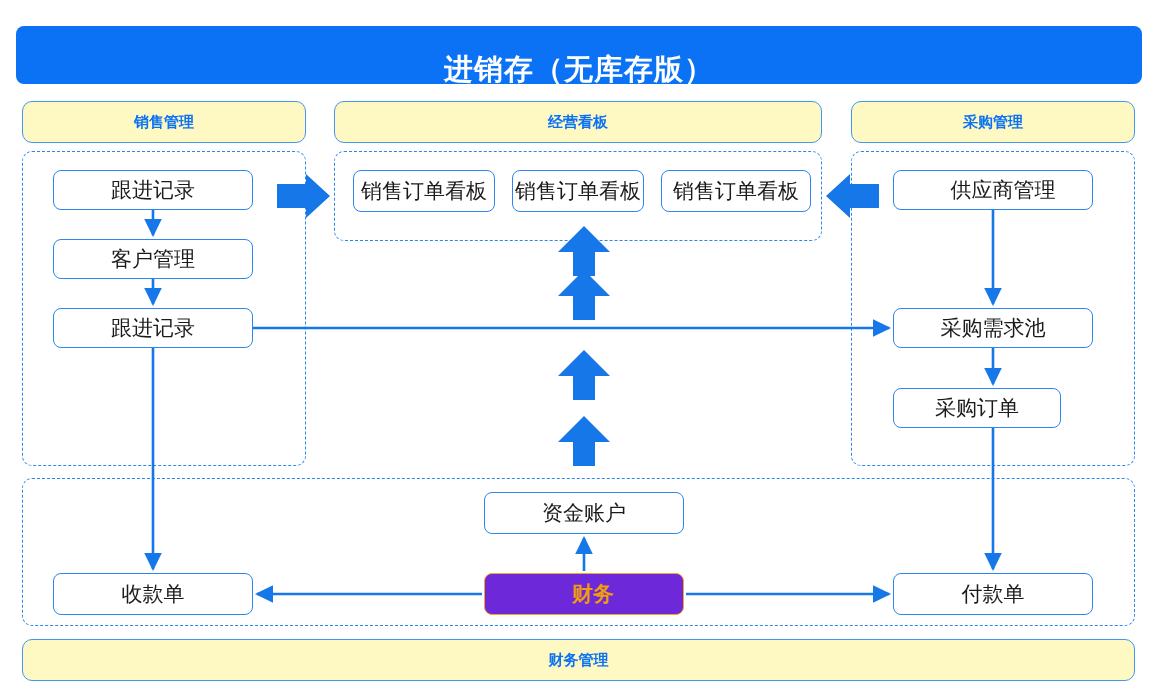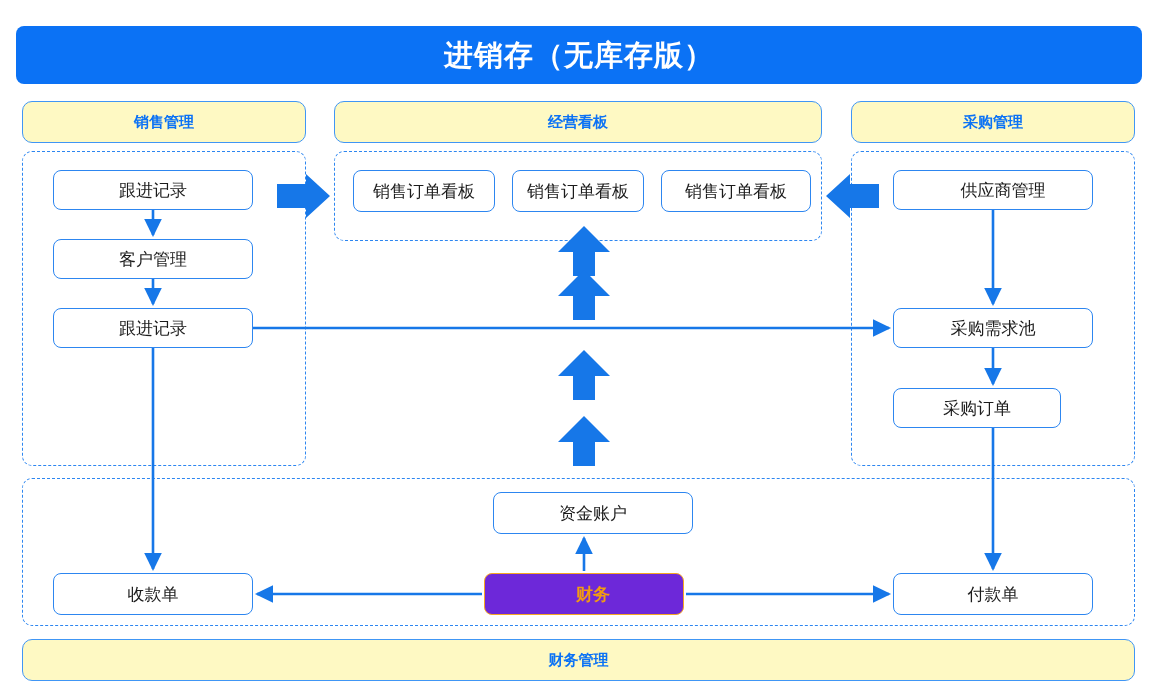--- a/index.html
+++ b/index.html
@@ -22,21 +22,21 @@
   }
 
   
   .title-bar {
     position: absolute;
     left: 16px; top: 26px;
     width: 1126px; height: 58px;
     background: #0B72F5;
     border-radius: 8px;
     display: flex;
-    align-items: center;
+    align-items: flex-end;
     justify-content: center;
   }
   .title-bar .title-text {
     color: #ffffff;
     font-size: 29px;
     font-weight: bold;
     letter-spacing: 1px;
     line-height: 1;
   }
 
@@ -75,21 +75,21 @@
   
   .node {
     position: absolute;
     background: #ffffff;
     border: 1.4px solid #2d86f0;
     border-radius: 8px;
     display: flex;
     align-items: center;
     justify-content: center;
     color: #1b1b1b;
-    font-size: 17px;
+    font-size: 21px;
     box-sizing: border-box;
     z-index: 5;
   }
   .node.accent {
     background: #6d28d9;
     border: 1.6px solid #F5A623;
     color: #F29C11;
     font-weight: bold;
     padding-left: 18px;
   }
@@ -100,21 +100,21 @@
   .n-sorder  { left: 53px;  top: 308px; width: 200px; height: 40px; }
   
   .n-b1 { left: 353px; top: 170px; width: 142px; height: 42px; }
   .n-b2 { left: 512px; top: 170px; width: 132px; height: 42px; }
   .n-b3 { left: 661px; top: 170px; width: 150px; height: 42px; }
   
   .n-supplier { left: 893px; top: 170px; width: 200px; height: 40px; padding-left: 20px; }
   .n-reqpool  { left: 893px; top: 308px; width: 200px; height: 40px; }
   .n-porder   { left: 893px; top: 388px; width: 168px; height: 40px; }
   
-  .n-fund     { left: 484px; top: 492px; width: 200px; height: 42px; margin-left: 9px; }
+  .n-fund     { left: 484px; top: 492px; width: 200px; height: 42px; }
   .n-recv     { left: 53px;  top: 573px; width: 200px; height: 42px; }
   .n-pay      { left: 893px; top: 573px; width: 200px; height: 42px; }
   .n-finance  { left: 484px; top: 573px; width: 200px; height: 42px; }
 
   
   #wires {
     position: absolute;
     left: 0; top: 0;
     width: 1158px; height: 697px;
     pointer-events: none;

